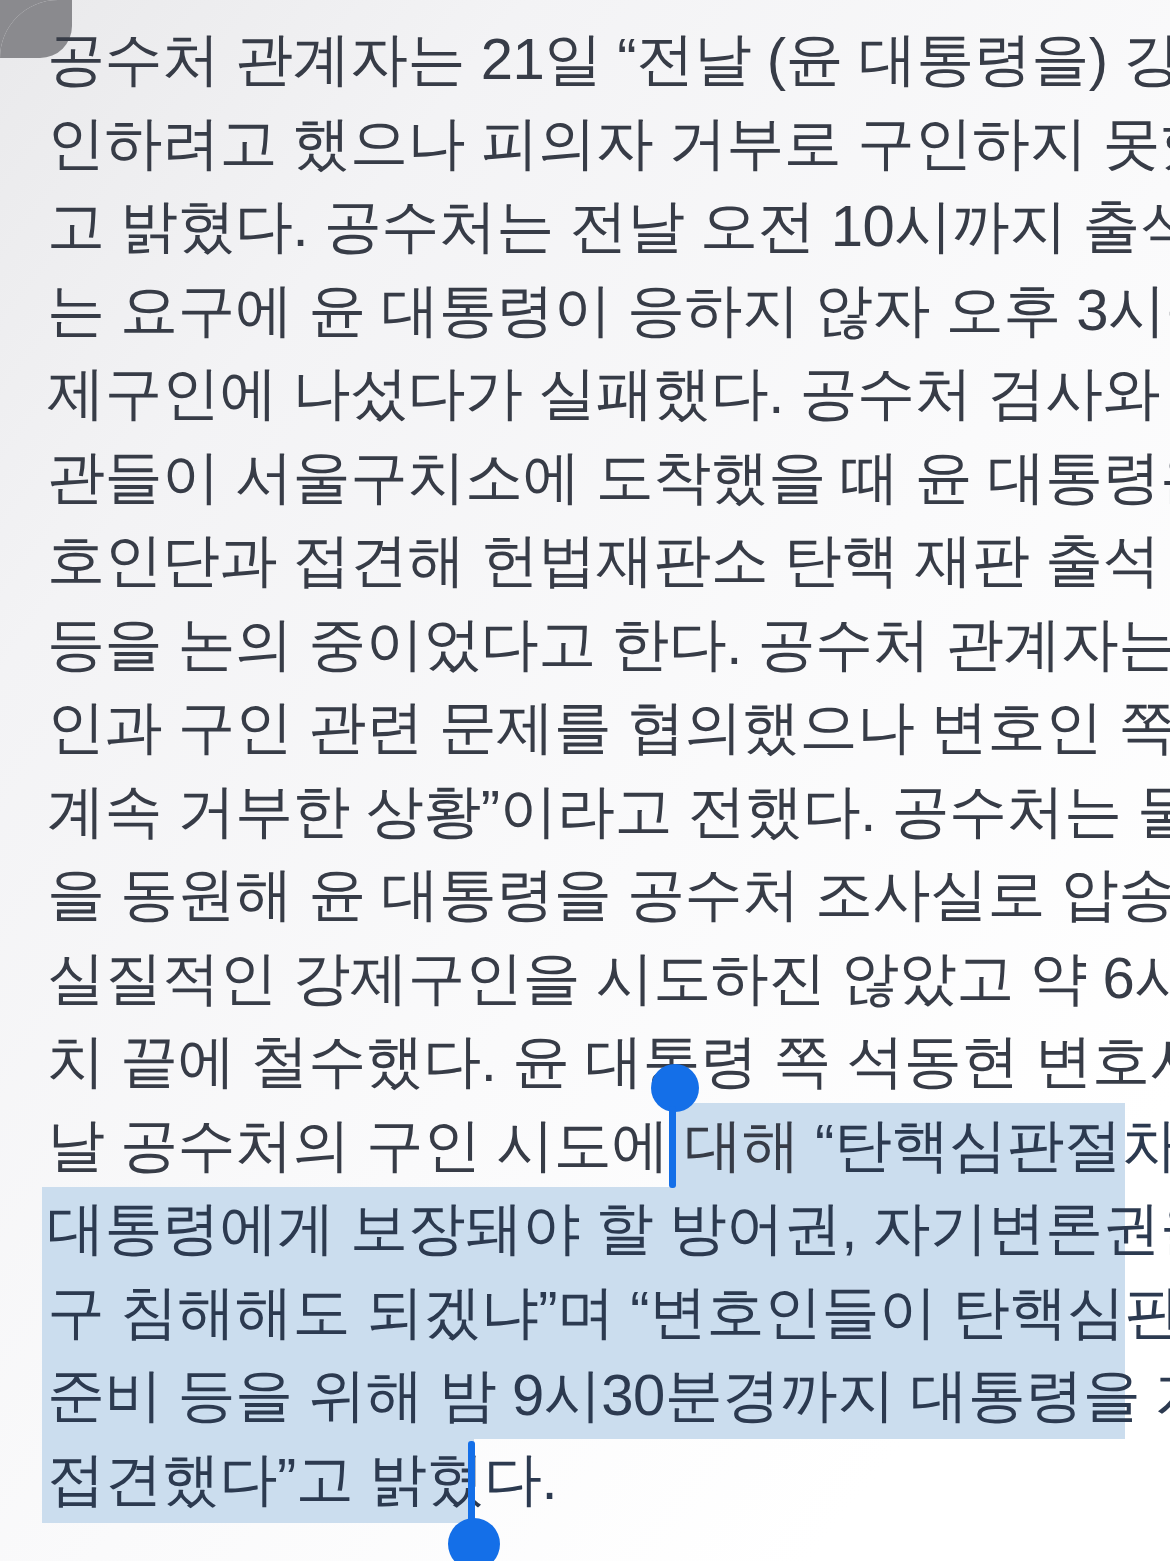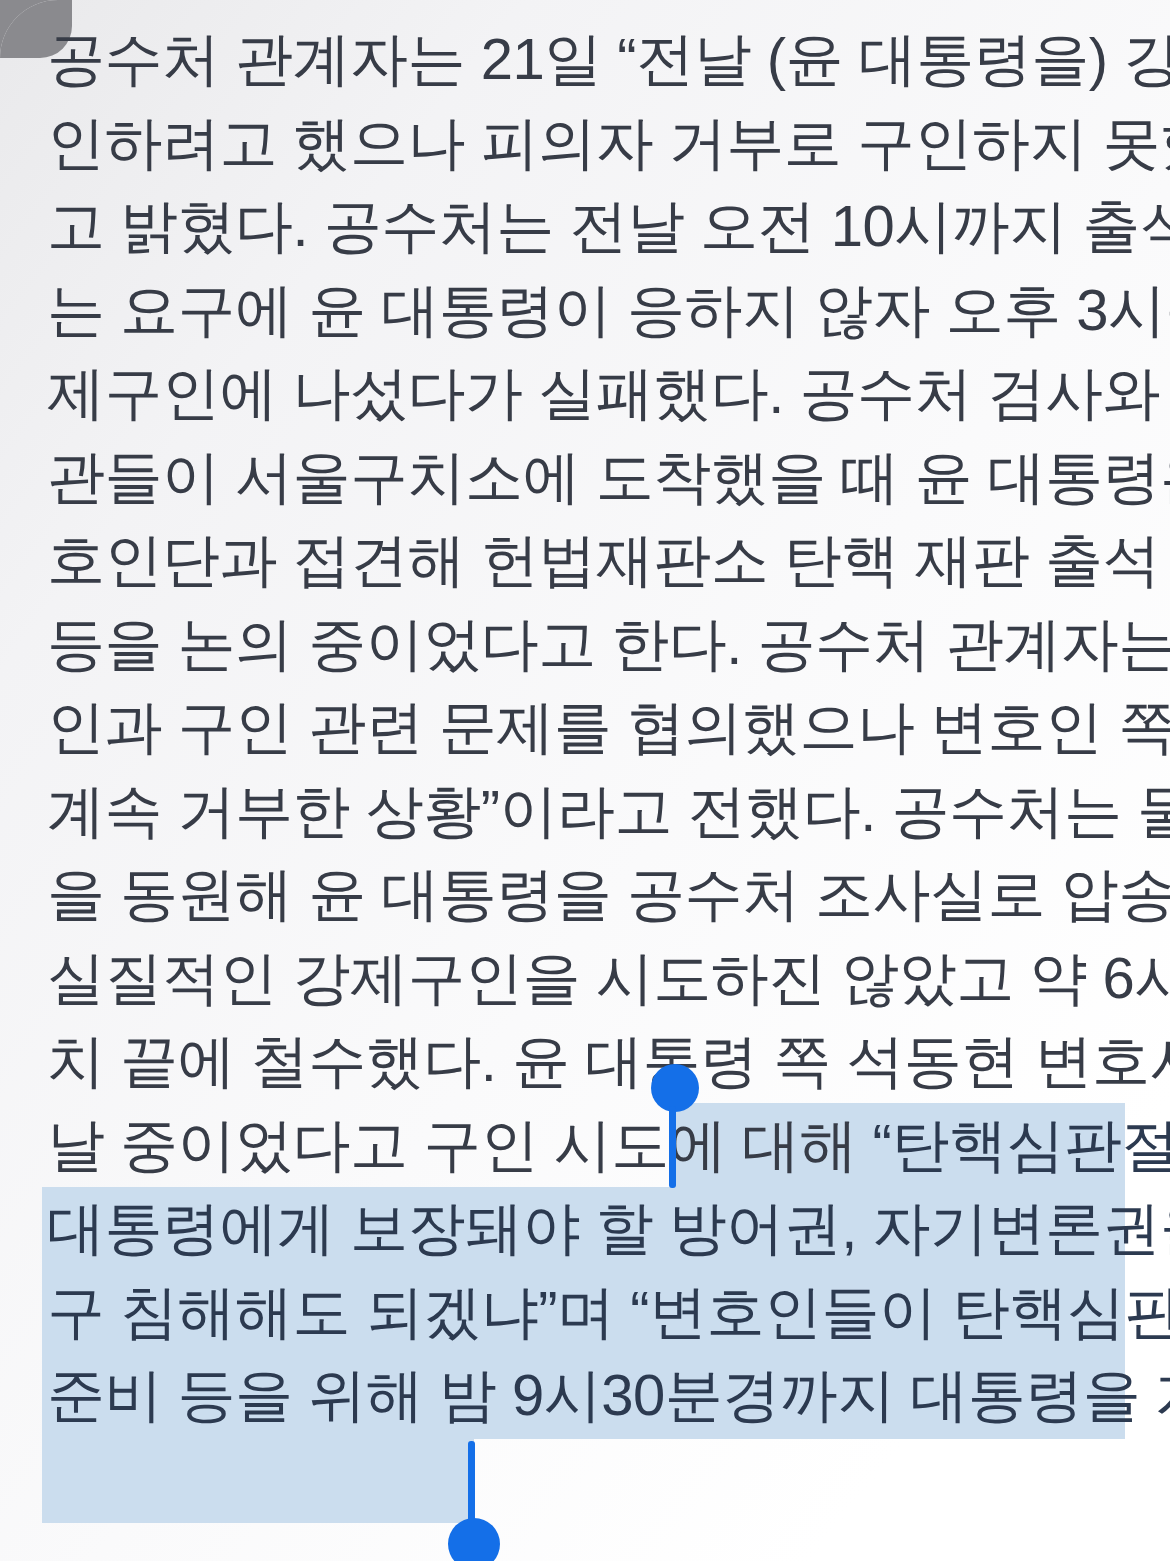--- a/index.html
+++ b/index.html
@@ -69,24 +69,25 @@
       <div class="line"><span>는 요구에 윤 대통령이 응하지 않자 오후 3시쯤 강</span><span class="sel"></span></div>
       <div class="line"><span>제구인에 나섰다가 실패했다. 공수처 검사와 수사</span><span class="sel"></span></div>
       <div class="line"><span>관들이 서울구치소에 도착했을 때 윤 대통령은 변</span><span class="sel"></span></div>
       <div class="line"><span>호인단과 접견해 헌법재판소 탄핵 재판 출석 문제</span><span class="sel"></span></div>
       <div class="line"><span>등을 논의 중이었다고 한다. 공수처 관계자는 “변호</span><span class="sel"></span></div>
       <div class="line"><span>인과 구인 관련 문제를 협의했으나 변호인 쪽에서</span><span class="sel"></span></div>
       <div class="line"><span>계속 거부한 상황”이라고 전했다. 공수처는 물리력</span><span class="sel"></span></div>
       <div class="line"><span>을 동원해 윤 대통령을 공수처 조사실로 압송하는</span><span class="sel"></span></div>
       <div class="line"><span>실질적인 강제구인을 시도하진 않았고 약 6시간 대</span><span class="sel"></span></div>
       <div class="line"><span>치 끝에 철수했다. 윤 대통령 쪽 석동현 변호사는 전</span><span class="sel"></span></div>
-      <div class="line"><span>날 중이었다고 구인 시도에 대해 </span><span class="sel">“탄핵심판절차에서</span></div>
+      <div class="line"><span>날 공수처의 구인 시도에 대해 </span><span class="sel">“탄핵심판절차에서</span></div>
       <div class="line"><span></span><span class="sel">대통령에게 보장돼야 할 방어권, 자기변론권을 마</span></div>
       <div class="line"><span></span><span class="sel">구 침해해도 되겠냐”며 “변호인들이 탄핵심판 변론</span></div>
       <div class="line"><span></span><span class="sel">준비 등을 위해 밤 9시30분경까지 대통령을 계속</span></div>
+      <div class="line"><span></span><span class="sel">접견했다”고 밝혔다.</span></div>
     </div>
 
   <div class="handle">
     <div class="caret-knob start-knob"></div>
     <div class="caret-bar start-bar"></div>
   </div>
 
   <div class="handle">
     <div class="caret-bar end-bar"></div>
     <div class="caret-knob end-knob"></div>

